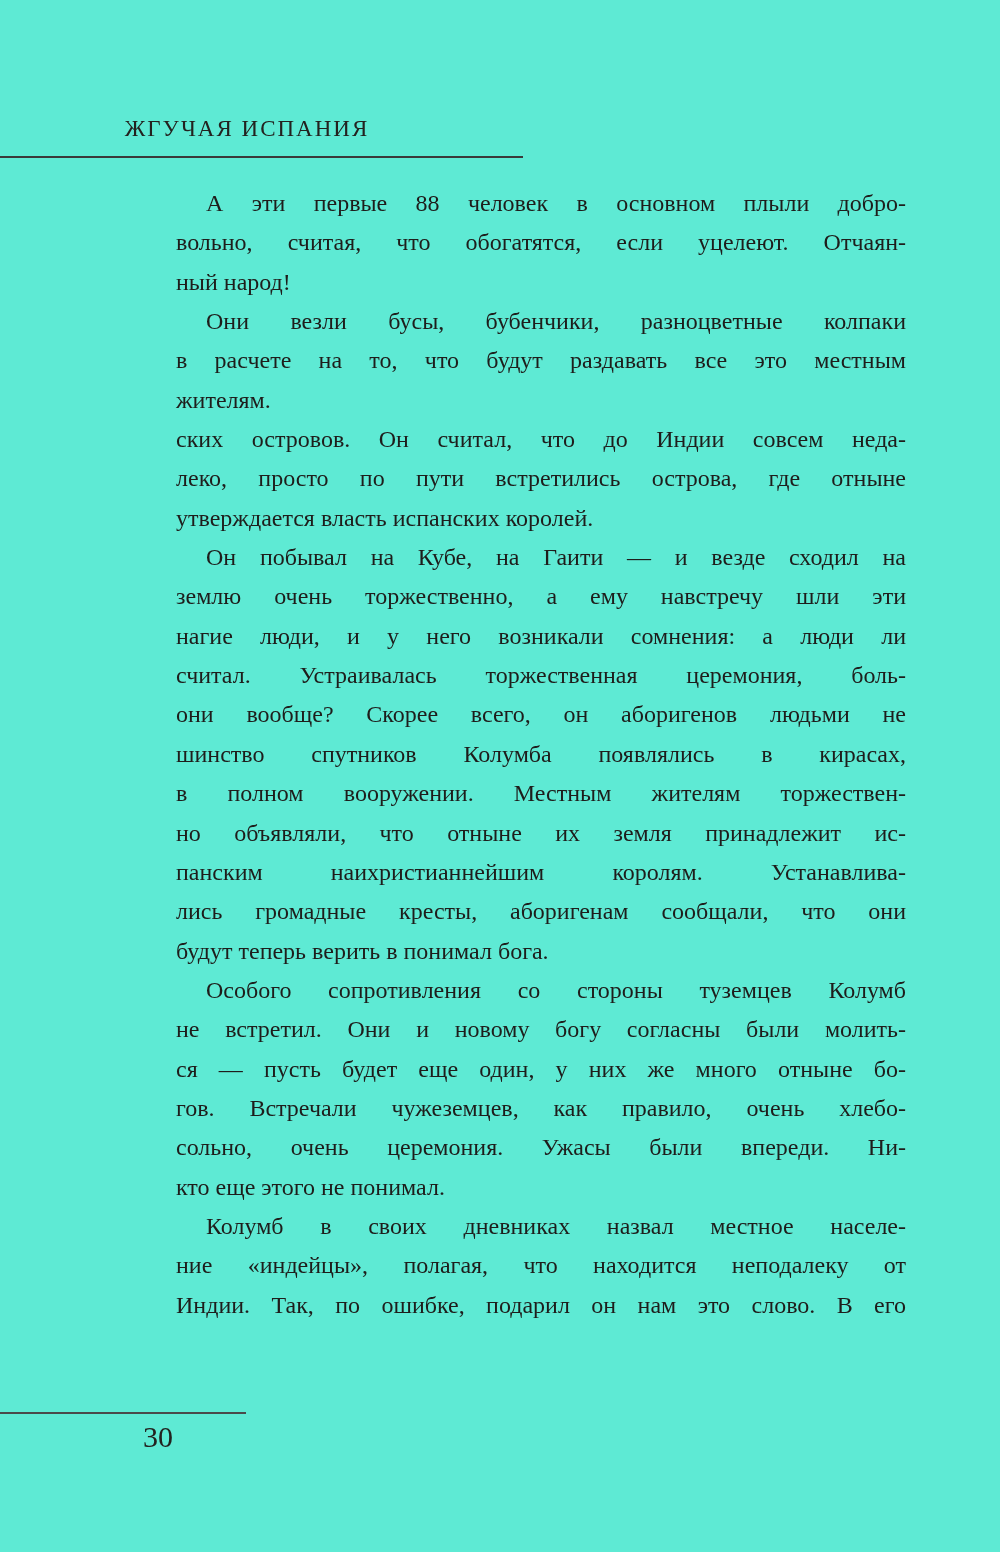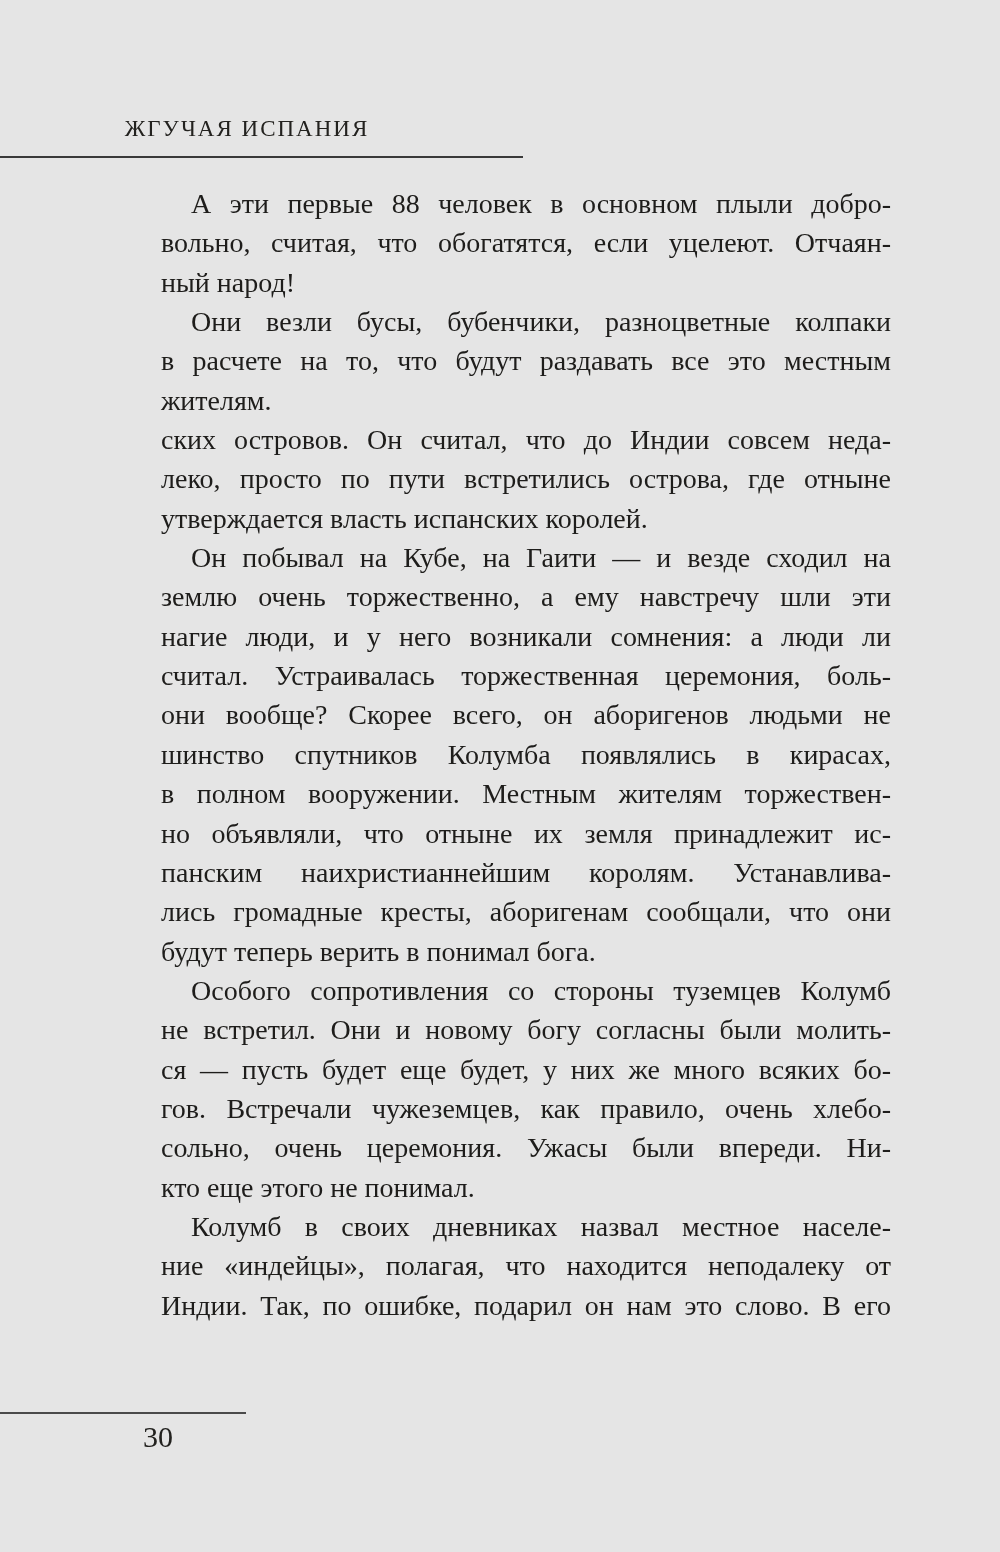--- a/index.html
+++ b/index.html
@@ -31,23 +31,23 @@
     position: absolute;
     top: 156px;
     left: 0;
     width: 523px;
     height: 2px;
     background: #3a3a3a;
   }
   .body-text {
     position: absolute;
     top: 184px;
-    left: 161px;
+    left: 176px;
     width: 730px;
-    font-size: 28px;
+    font-size: 24px;
     line-height: 39.35px;
   }
   .para .line {
     text-align: justify;
     white-space: normal;
   }
   .para .line.just {
     text-align-last: justify;
   }
   .para .line.first {
@@ -67,21 +67,21 @@
     left: 143px;
     width: 64px;
     text-align: left;
     font-size: 30px;
     color: #23221f;
   }
 </style>
 </head>
 <body>
 
-<div class="page" style="background: #e5e5e5; color: rgb(30, 29, 27);">
+<div class="page" style="background: #5eead4; color: rgb(30, 29, 27);">
   <div class="running-head">ЖГУЧАЯ ИСПАНИЯ</div>
   <div class="head-rule"></div>
   <div class="body-text">
       <div class="para">
         <div class="line first just">А эти первые 88 человек в основном плыли добро-</div>
         <div class="line just">вольно, считая, что обогатятся, если уцелеют. Отчаян-</div>
         <div class="line">ный народ!</div>
       </div>
       <div class="para">
         <div class="line first just">Они везли бусы, бубенчики, разноцветные колпаки</div>
@@ -102,21 +102,21 @@
         <div class="line just">шинство спутников Колумба появлялись в кирасах,</div>
         <div class="line just">в полном вооружении. Местным жителям торжествен-</div>
         <div class="line just">но объявляли, что отныне их земля принадлежит ис-</div>
         <div class="line just">панским наихристианнейшим королям. Устанавлива-</div>
         <div class="line just">лись громадные кресты, аборигенам сообщали, что они</div>
         <div class="line">будут теперь верить в понимал бога.</div>
       </div>
       <div class="para">
         <div class="line first just">Особого сопротивления со стороны туземцев Колумб</div>
         <div class="line just">не встретил. Они и новому богу согласны были молить-</div>
-        <div class="line just">ся — пусть будет еще будет, у них же много всяких бо-</div>
+        <div class="line just">ся — пусть будет еще один, у них же много отныне бо-</div>
         <div class="line just">гов. Встречали чужеземцев, как правило, очень хлебо-</div>
         <div class="line just">сольно, очень церемония. Ужасы были впереди. Ни-</div>
         <div class="line">кто еще этого не понимал.</div>
       </div>
       <div class="para">
         <div class="line first just">Колумб в своих дневниках назвал местное населе-</div>
         <div class="line just">ние «индейцы», полагая, что находится неподалеку от</div>
         <div class="line just">Индии. Так, по ошибке, подарил он нам это слово. В его</div>
       </div>
     </div>

